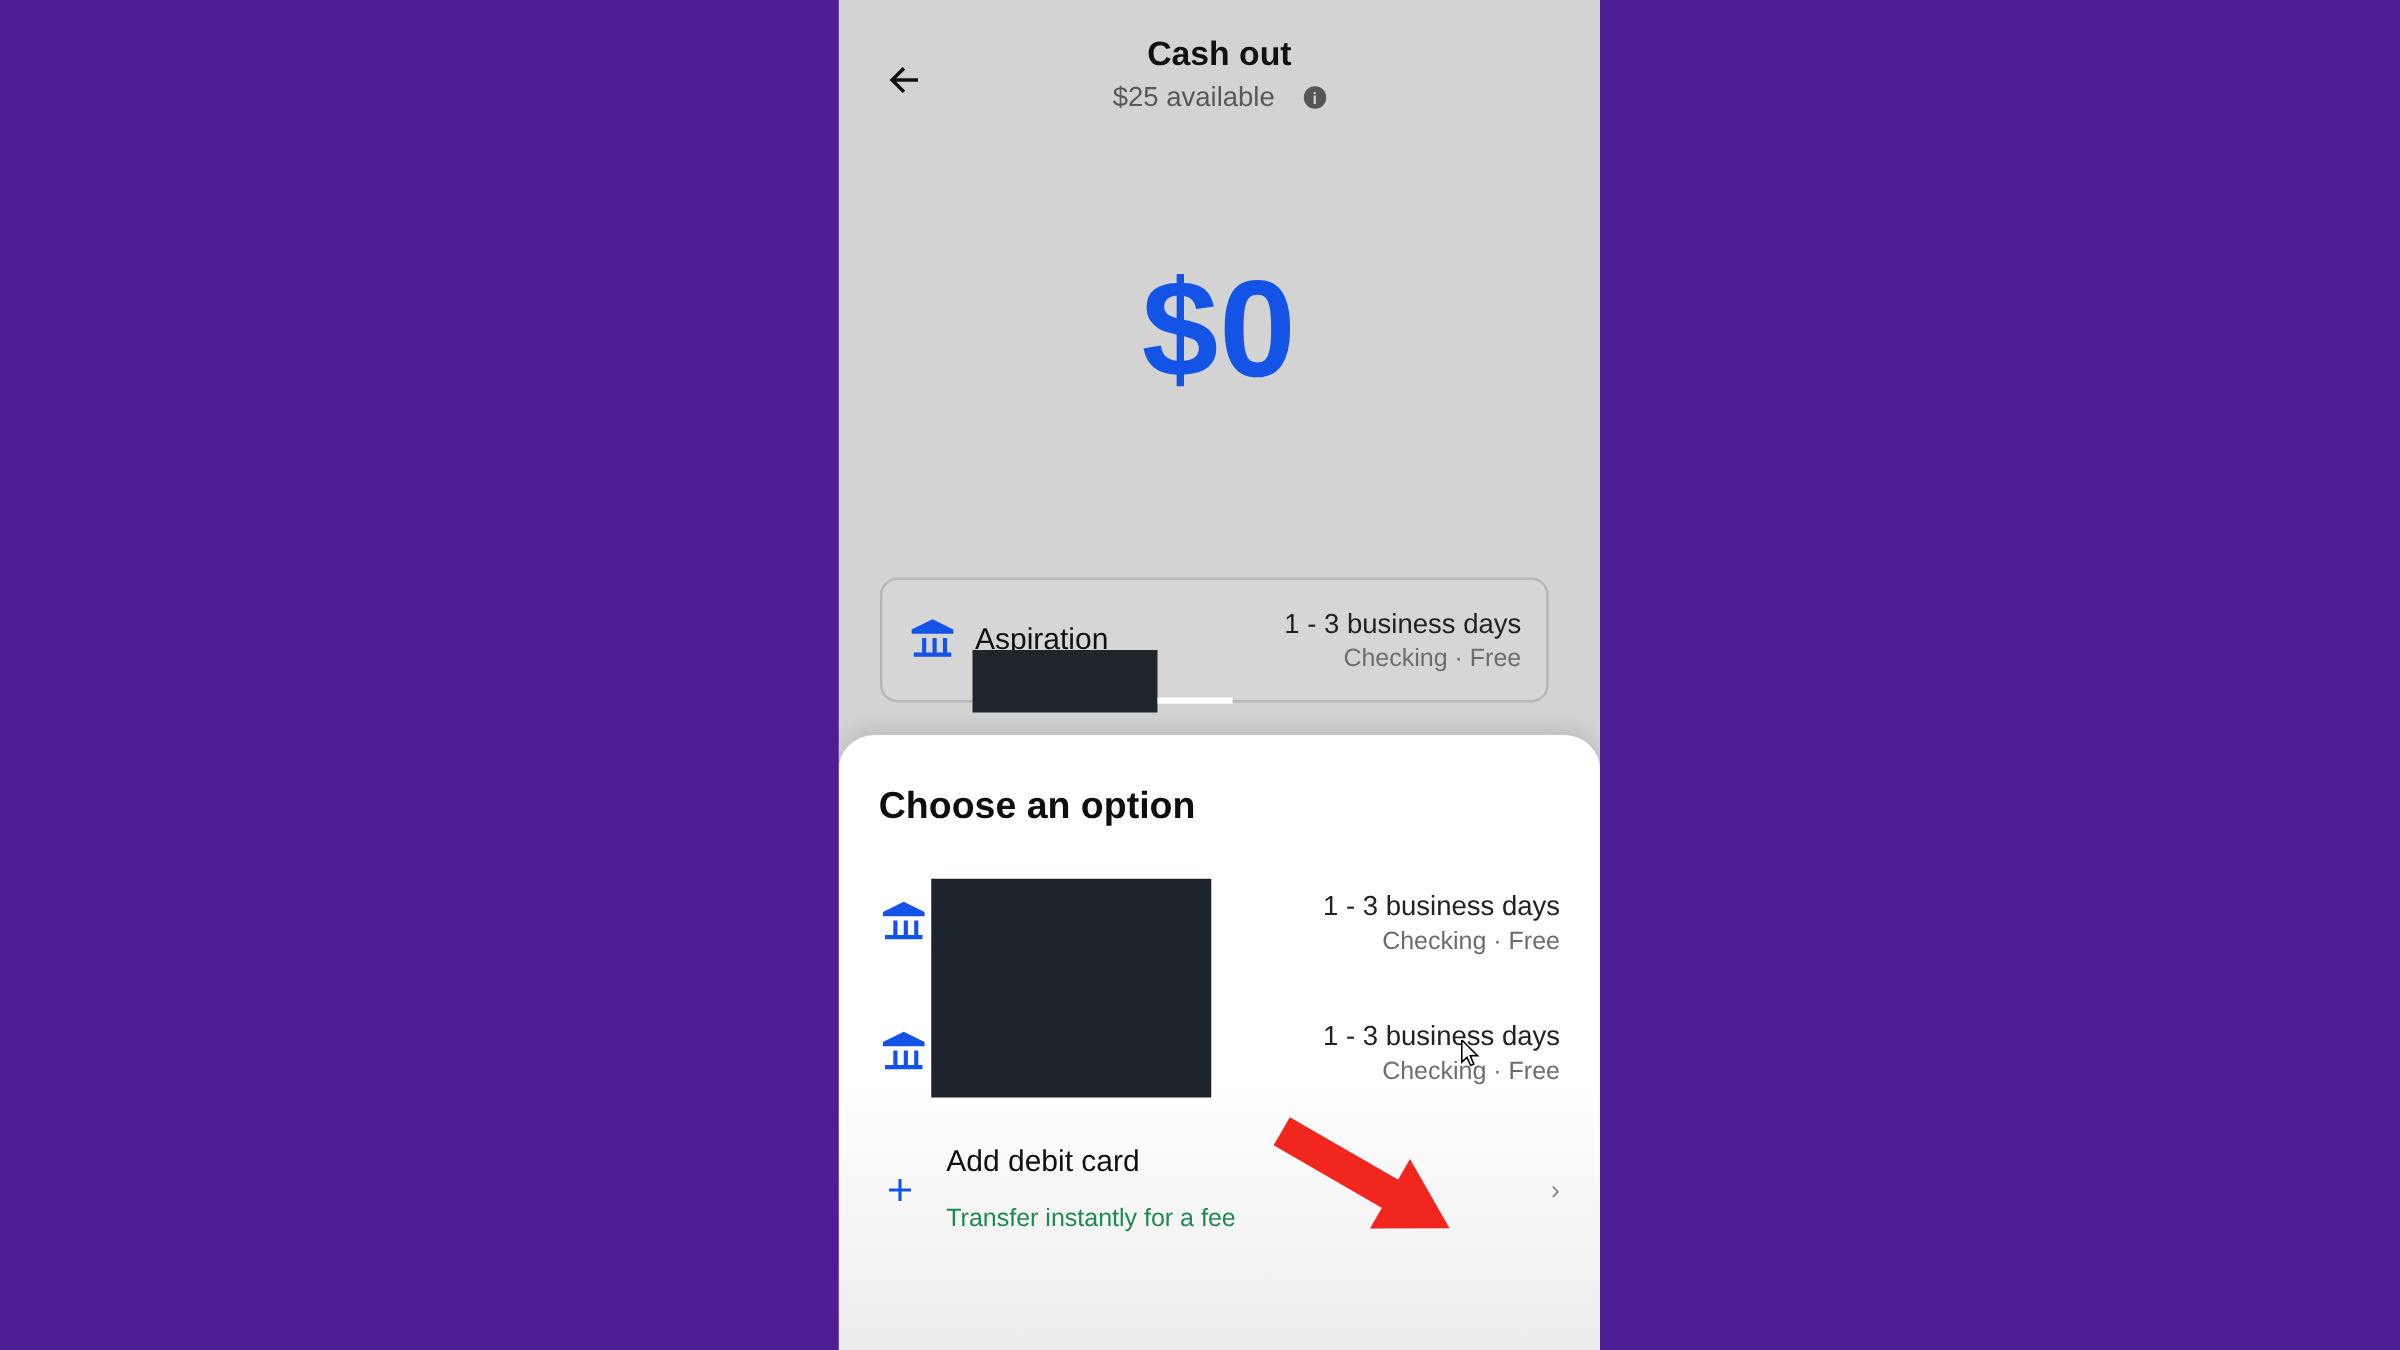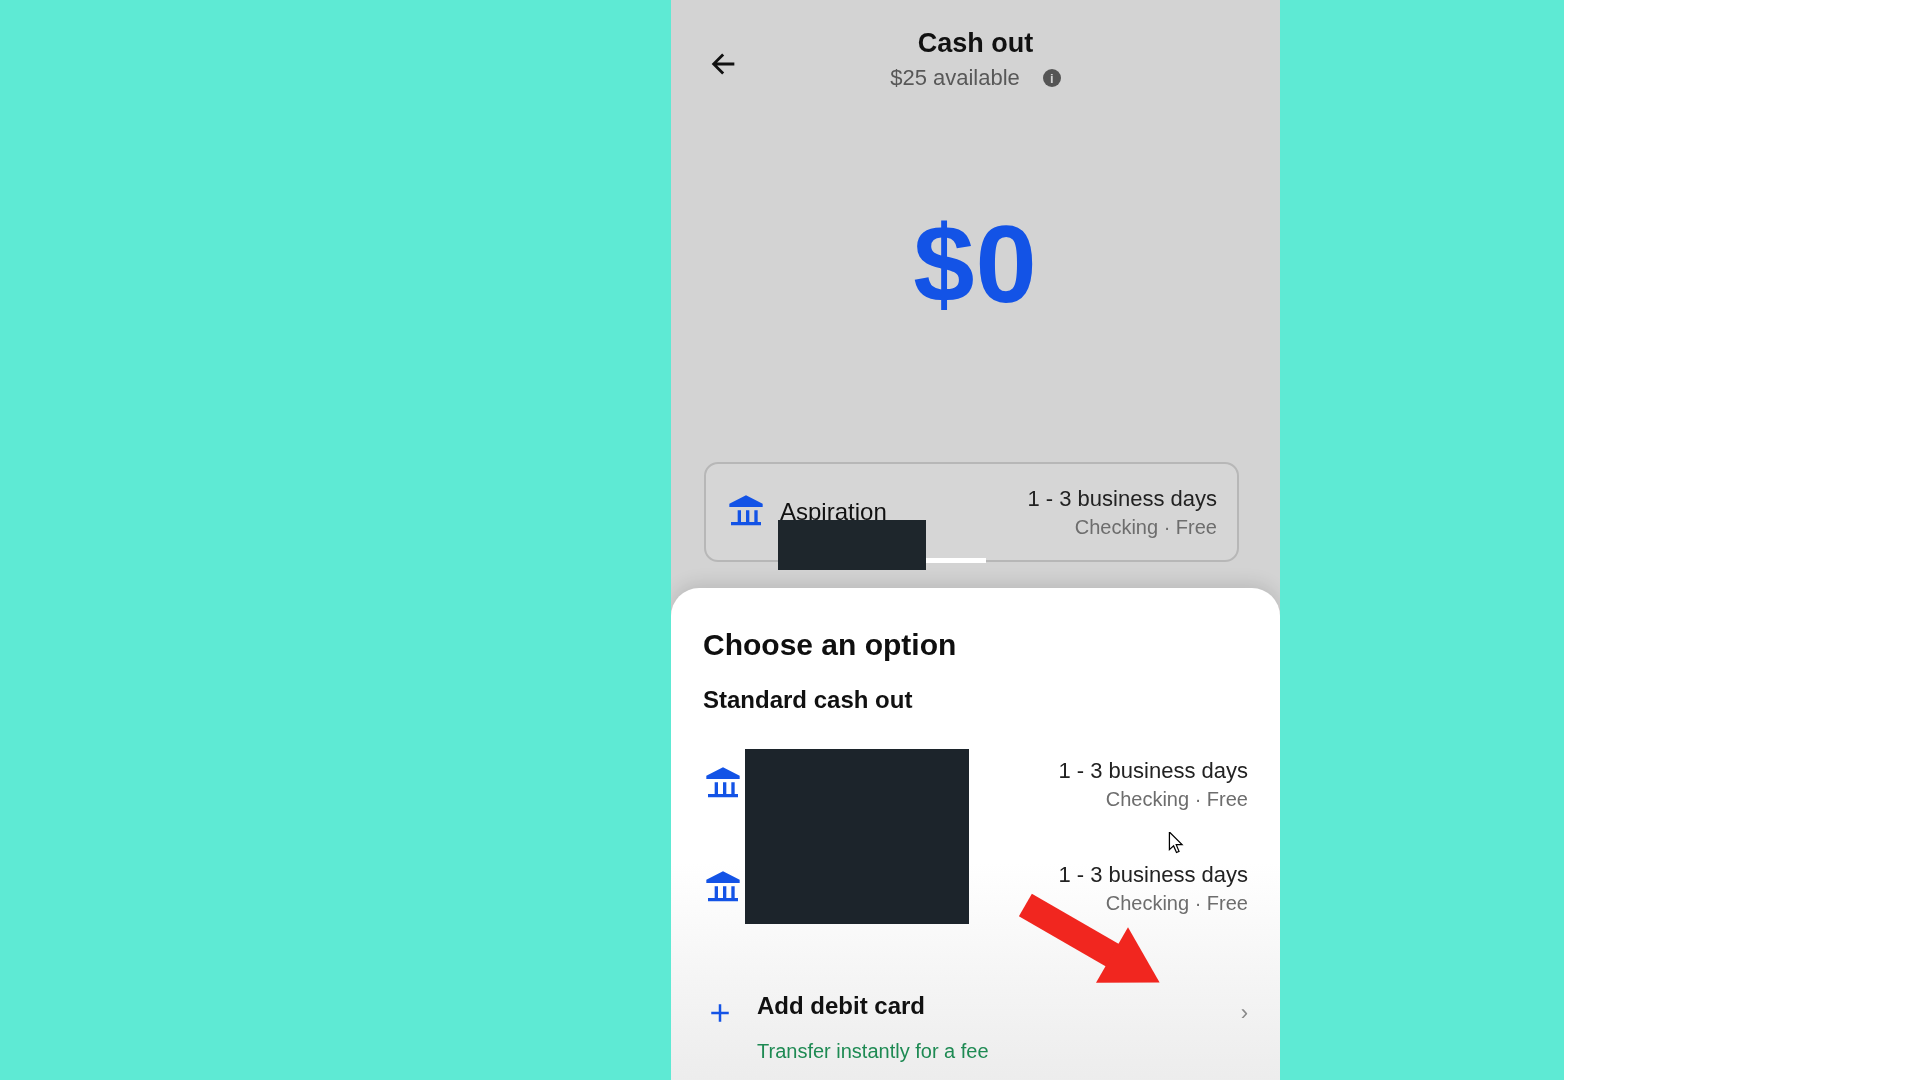--- a/index.html
+++ b/index.html
@@ -6,23 +6,23 @@
     margin: 0;
     padding: 0;
     width: 1920px;
     height: 1080px;
     background: #ffffff;
     font-family: -apple-system, BlinkMacSystemFont, "Segoe UI", Helvetica, Arial, sans-serif;
     overflow: hidden;
   }
   .stage {
     position: relative;
-    width: 1564px;
+    width: 1920px;
     height: 1080px;
-    background: #5eead4;
+    background: #4c1d95;
   }
   .phone {
     position: absolute;
     left: 671px;
     top: 0;
     width: 609px;
     height: 1080px;
     background: #d3d3d3;
     overflow: hidden;
   }
@@ -209,21 +209,21 @@
     padding: 22px 0 10px 0;
     cursor: pointer;
   }
   .plus {
     width: 34px; height: 34px;
     flex: 0 0 34px;
     margin-right: 20px;
     display:flex; align-items:center; justify-content:center;
     color:#1353e6;
   }
-  .add-text .t1 { font-size: 24px; font-weight:700; color:#111;margin-top:30px; }
+  .add-text .t1 { font-size: 24px; font-weight:400; color:#111; }
   .add-text .t2 { font-size: 20px; color:#1e8a53; margin-top:20px; }
   .chev {
     margin-left: auto;
     color:#8a8a8a;
     font-size: 22px;
   }
 
   
   .arrow {
     position: absolute;
@@ -271,21 +271,20 @@
         <div class="underline-a"></div>
       </div>
       <div class="sel-right">
         <div>1 - 3 business days</div>
         <div class="sub">Checking · Free</div>
       </div>
     </div>
 
     <div class="sheet">
       <h2>Choose an option</h2>
-      <h3>Standard cash out</h3>
 
       <div style="position:relative">
 
         <div class="opt-row">
           <span class="opt-icon">
             <svg viewBox="0 0 24 24">
                 <path fill="#1353e6" d="M12 2L2 7v2h20V7L12 2zm-7 9v7H3v2h18v-2h-2v-7h-2v7h-3v-7h-2v7H9v-7H7v7H5v-7z"></path>
               </svg>
           </span>
           <div class="opt-left">

